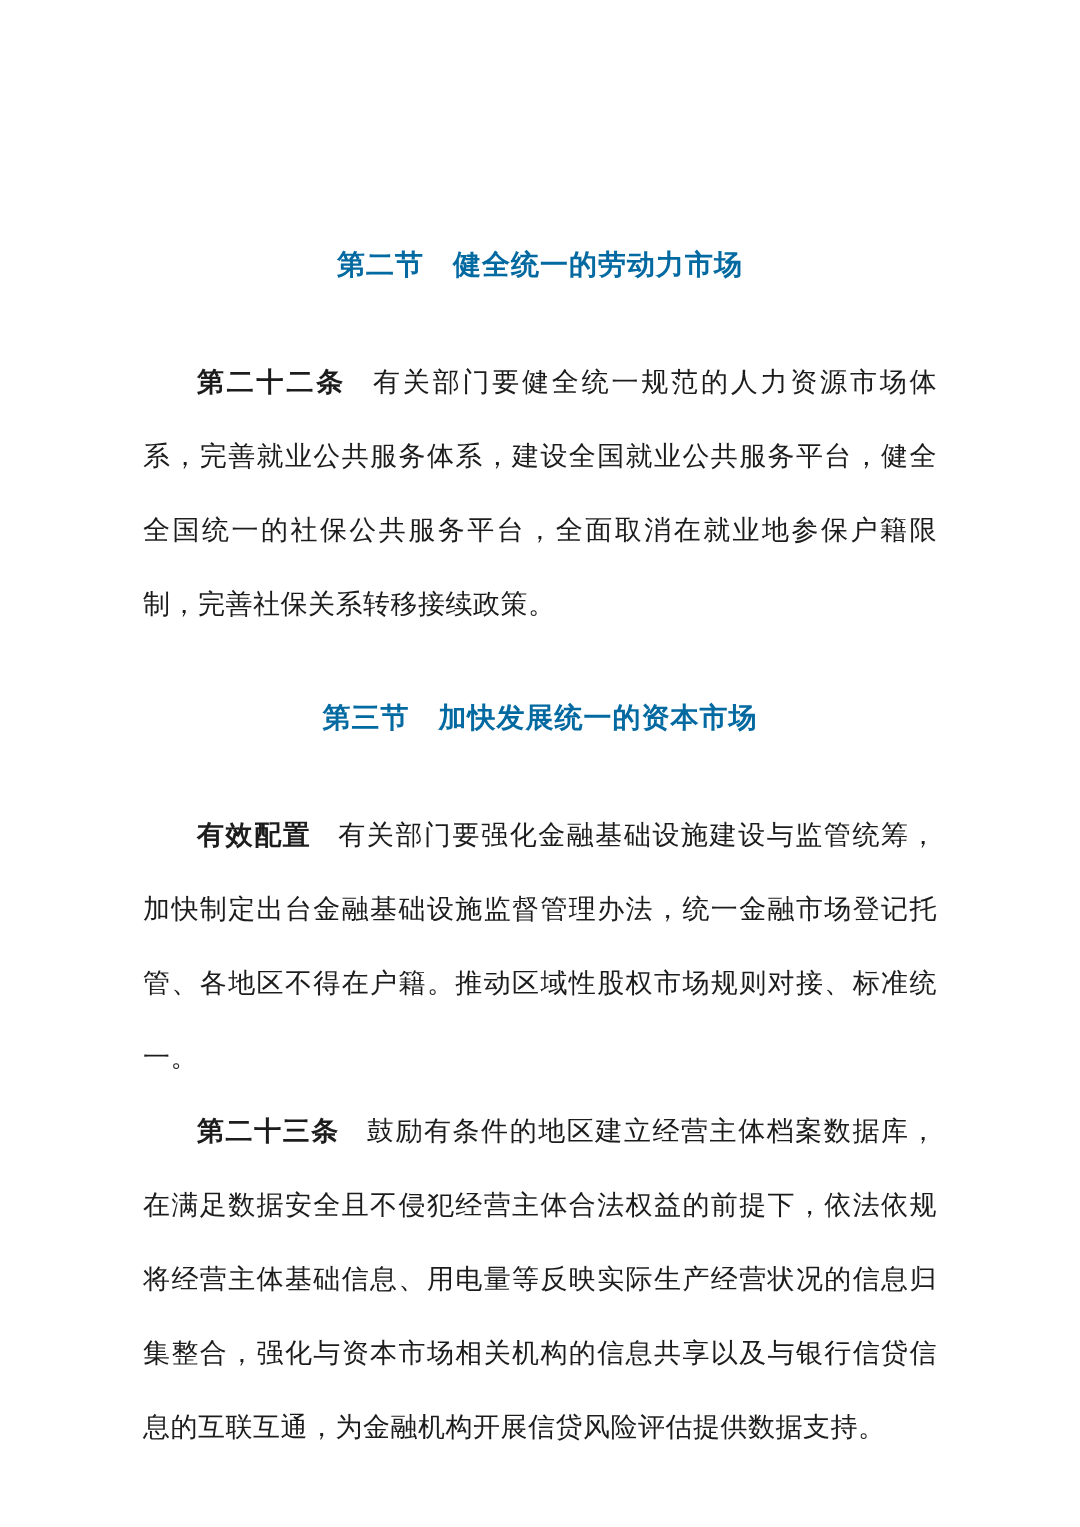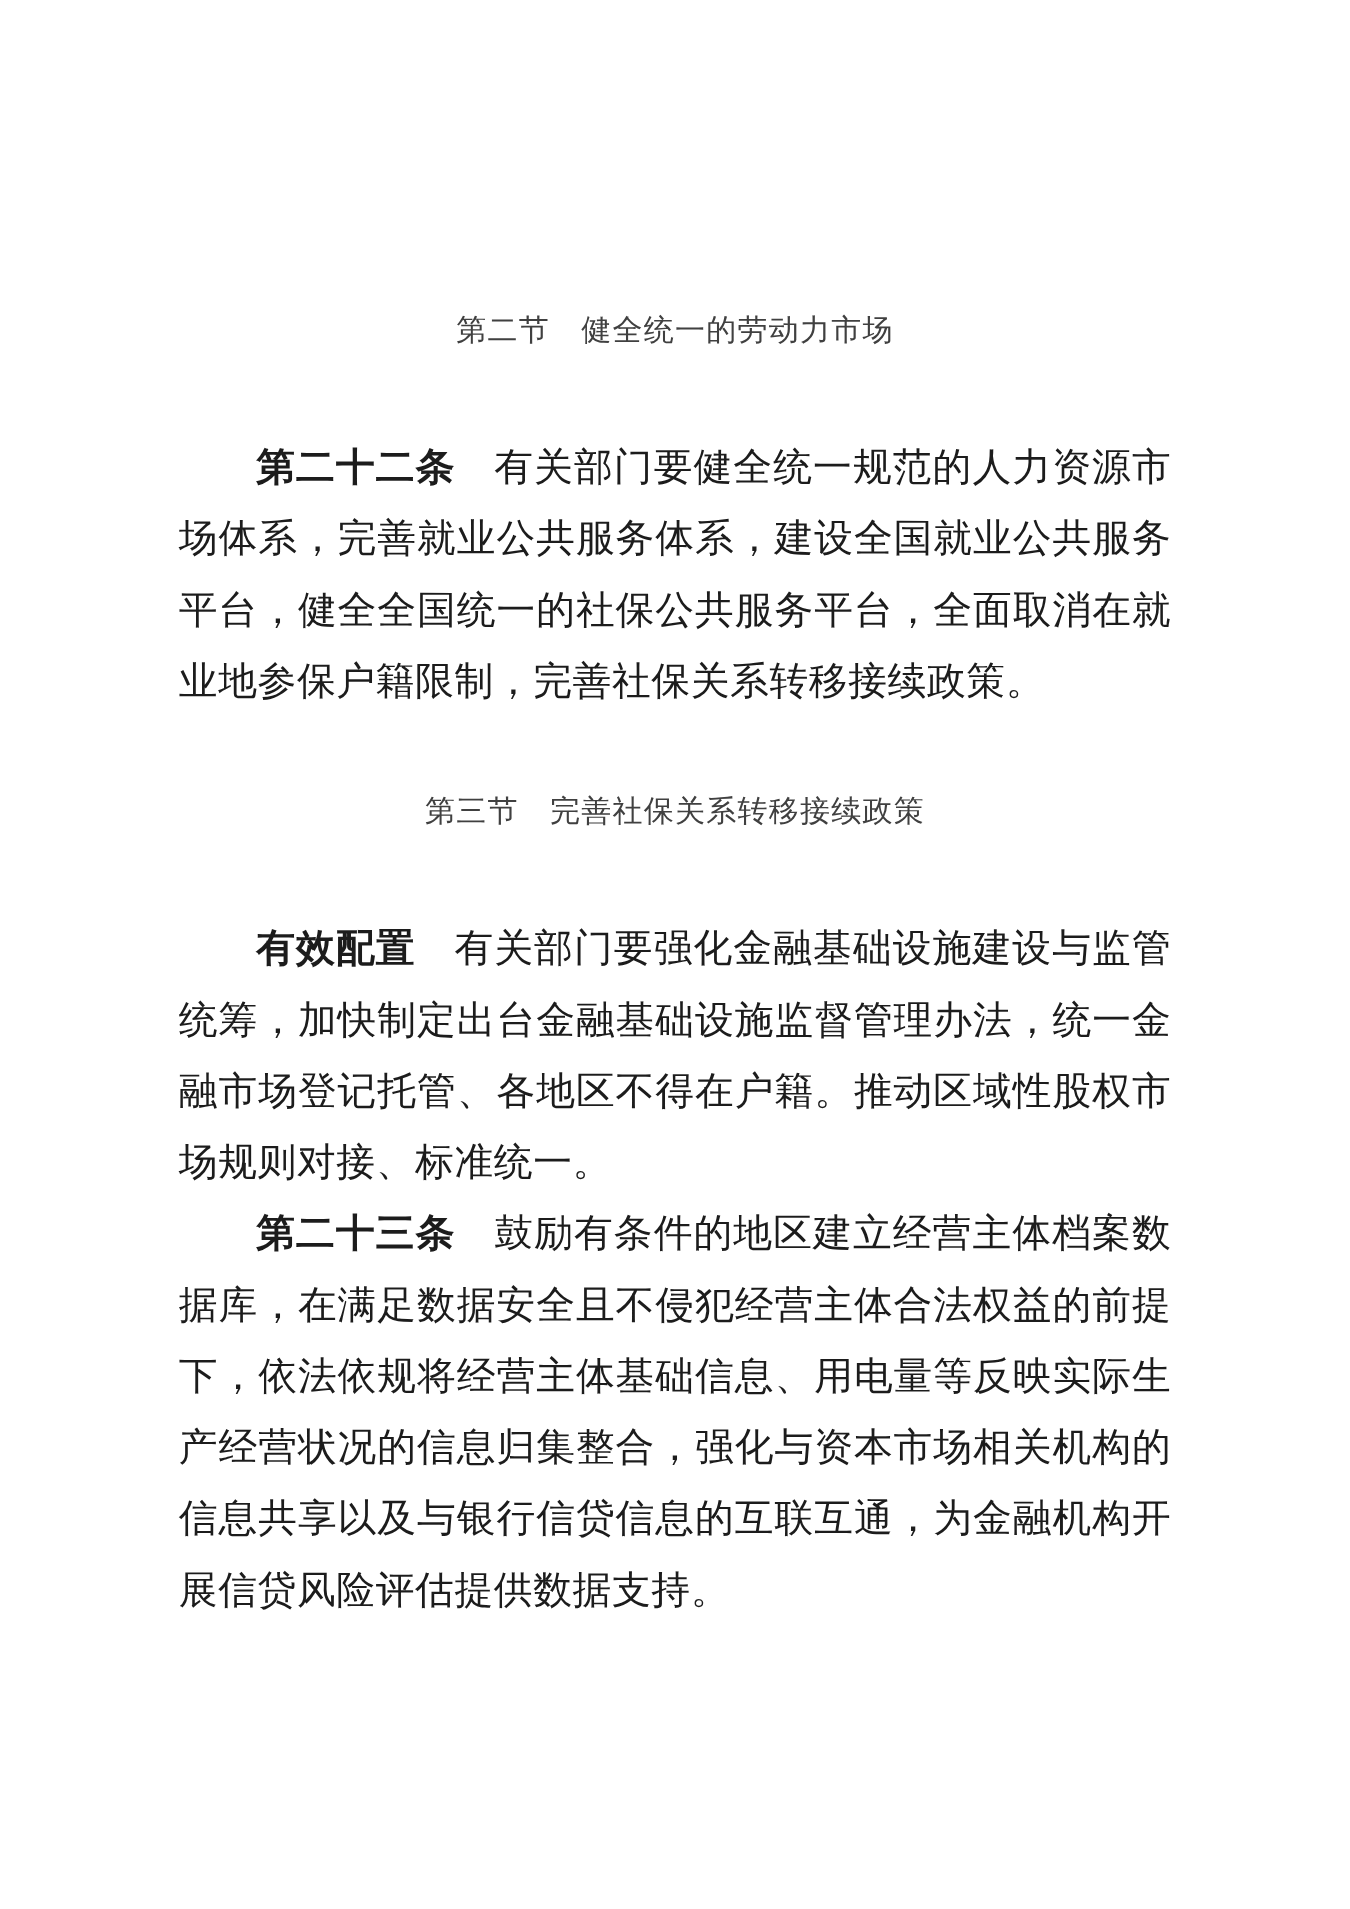--- a/index.html
+++ b/index.html
@@ -17,37 +17,37 @@
     color: #1c1c1c;
   }
 
   .content {
     width: 794px;
   }
 
   .section-heading {
     margin: 0 0 53px 0;
     font-family: "Liberation Sans", "DejaVu Sans", sans-serif;
-    font-weight: 400;
-    font-size: 24px;
+    font-weight: 700;
+    font-size: 28px;
     line-height: 54px;
     text-align: center;
     letter-spacing: 1px;
-    color: #404040;
+    color: #0369a1;
   }
 
   .section-heading.with-gap-above {
     margin-top: 50px;
   }
 
   .article {
     margin: 0;
     font-family: "Liberation Serif", "DejaVu Serif", serif;
-    font-size: 31px;
-    line-height: 57px;
+    font-size: 27px;
+    line-height: 74px;
     text-align: justify;
     text-indent: 2em;
     letter-spacing: 0.5px;
     color: #1c1c1c;
   }
 
   .article-number {
     font-family: "Liberation Sans", "DejaVu Sans", sans-serif;
     font-weight: 700;
     margin-right: 1em;
@@ -57,20 +57,20 @@
 <body>
 
 <div class="page">
   <div class="content">
 
     <h2 class="section-heading">第二节　健全统一的劳动力市场</h2>
 
     <p class="article"><strong class="article-number">第二十二条</strong><span>有关部门要健全统一规范的人力资源市场体系，完善就业公共服务体系，建设全国就业公共服务平台，健全全国统一的社保公共服务平台，全面取消在就业地参保户籍限制，完善社保关系转移接续政策。</span></p>
 
 
-    <h2 class="section-heading with-gap-above">第三节　完善社保关系转移接续政策</h2>
+    <h2 class="section-heading with-gap-above">第三节　加快发展统一的资本市场</h2>
 
     <p class="article"><strong class="article-number">有效配置</strong><span>有关部门要强化金融基础设施建设与监管统筹，加快制定出台金融基础设施监督管理办法，统一金融市场登记托管、各地区不得在户籍。推动区域性股权市场规则对接、标准统一。</span></p>
 
     <p class="article"><strong class="article-number">第二十三条</strong><span>鼓励有条件的地区建立经营主体档案数据库，在满足数据安全且不侵犯经营主体合法权益的前提下，依法依规将经营主体基础信息、用电量等反映实际生产经营状况的信息归集整合，强化与资本市场相关机构的信息共享以及与银行信贷信息的互联互通，为金融机构开展信贷风险评估提供数据支持。</span></p>
 
   </div>
 </div>
 
 </body></html>

